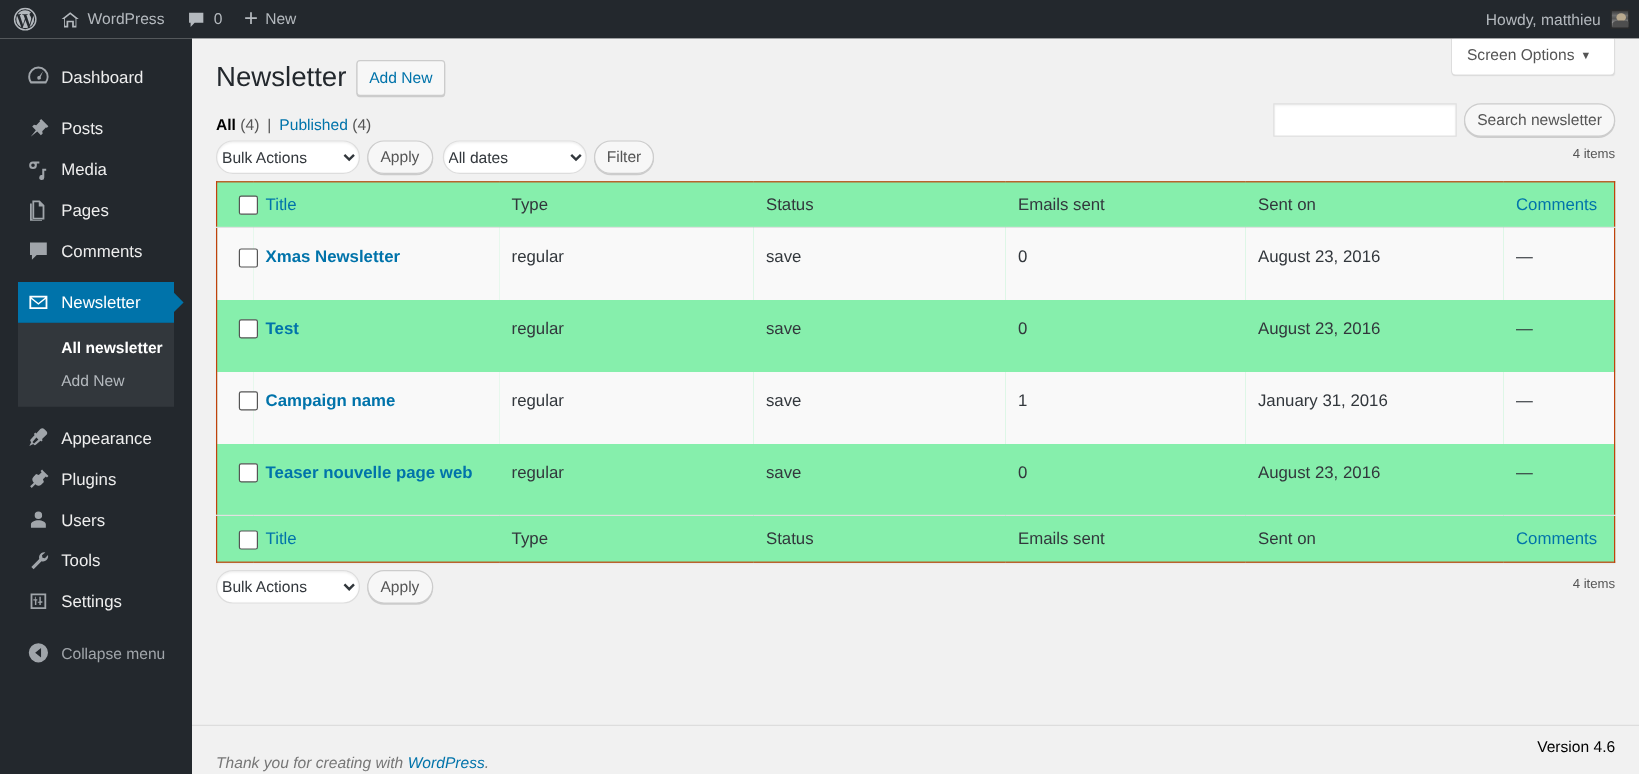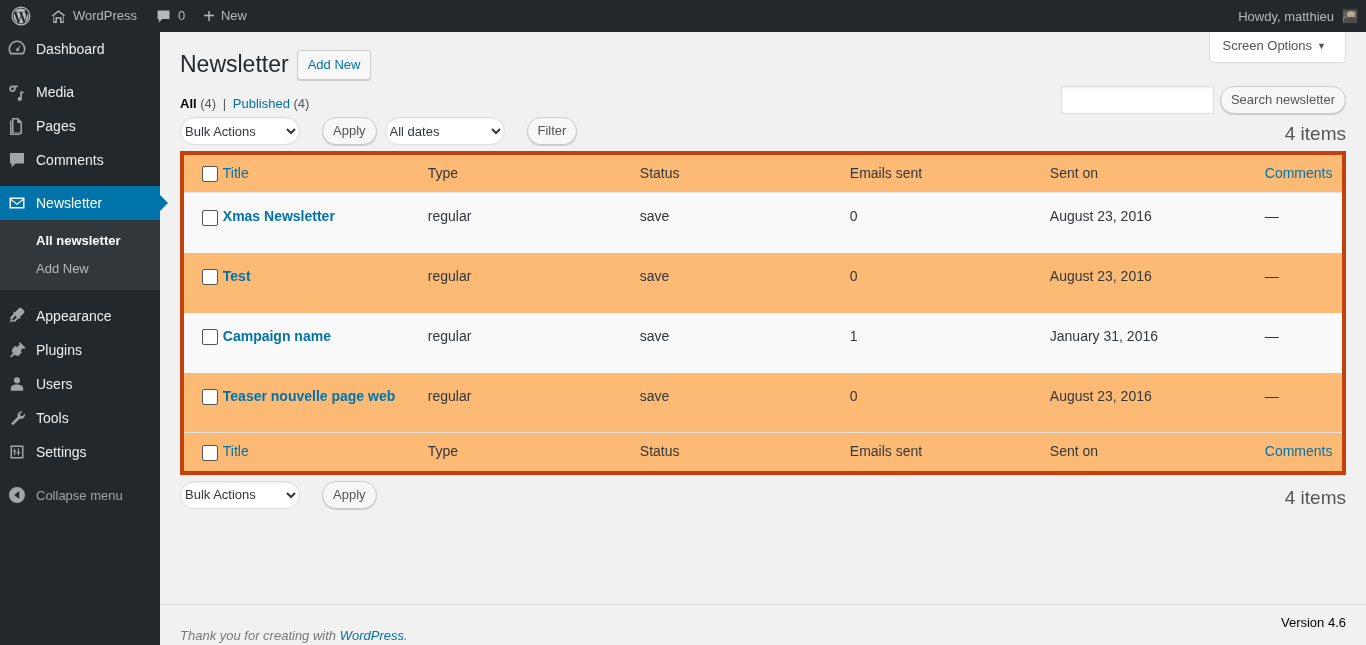--- a/index.html
+++ b/index.html
@@ -59,21 +59,21 @@
   .comment-count-wrap{ display:flex; align-items:center; }
   .comment-count{ color:#b4b9be; }
 
   
   #adminmenuwrap {
     position: absolute; top: 32px; left: 0;
     width: 160px; height: 613px;
     background: #23282d;
     z-index: 40;
   }
-  .menu-list { list-style:none; margin:0; padding:0; }
+  .menu-list { list-style:none; margin:15px; padding:0; }
   .menu-top {
     position: relative;
     display: flex; align-items: center;
     height: 34px;
     color: #eee;
     font-size: 14px;
     cursor: pointer;
   }
   .menu-top .mi {
     width: 34px; min-width:34px; height: 34px;
@@ -215,49 +215,49 @@
   .tablenav {
     clear: both;
     height: 30px;
     margin: 6px 0 4px 0;
     position: relative;
   }
   .tablenav.bottom { margin-top: 6px; }
   .alignleft-actions { float:left; display:flex; align-items:center; }
   .tablenav .displaying-num {
     position:absolute; right: 0; top: 6px;
-    font-size: 19px;
+    font-size: 11px;
     color: #555;
     font-style: normal;
   }
   select.wp-select {
     height: 28px;
     width: 120px;
     border: 1px solid #ddd;
     background: #fff;
     border-radius: 14px;
     font-size: 13px;
     color: #32373c;
     font-family: "Liberation Sans", sans-serif;
     padding-left: 0;
-    margin-right: 22px;
+    margin-right: 6px;
     box-shadow: inset 0 1px 2px rgba(0,0,0,.07);
     outline:none;
     cursor:pointer;
     -moz-appearance: menulist;
   }
   select.wp-select.dates { width: 120px; margin-left: 8px; }
   .tablenav .button-plain { margin-left: 0; }
 
   
   table.wp-list-table {
     width: 100%;
     border-collapse: collapse;
-    border: 4px solid #c2410c;
-    background: #fdba74;
+    border: 1px solid #c2410c;
+    background: #86efac;
     box-shadow: 0 1px 1px rgba(0,0,0,.04);
     clear: both;
     table-layout: fixed;
   }
   table.wp-list-table th,
   table.wp-list-table td {
     text-align: left;
     font-size: 14px;
     color: #32373c;
     vertical-align: top;
@@ -366,20 +366,28 @@
       <span class="mi">
         <svg viewBox="0 0 20 20">
             <path d="M10 1.5A8.5 8.5 0 0 0 1.5 10c0 2.1.76 4 2.02 5.48h12.96A8.46 8.46 0 0 0 18.5 10 8.5 8.5 0 0 0 10 1.5zm0 1.6a6.9 6.9 0 0 1 6.9 6.9c0 1.4-.42 2.7-1.14 3.78H4.24A6.84 6.84 0 0 1 3.1 10 6.9 6.9 0 0 1 10 3.1zm3.9 2.3-3.05 3.96a1.5 1.5 0 1 0 1.03.82L13.9 5.4z"></path>
           </svg>
       </span>
       <span class="mlabel">Dashboard</span>
     </li>
 
     <li class="menu-sep"></li>
 
+    <li class="menu-top">
+      <span class="mi">
+        <svg viewBox="0 0 20 20">
+            <path d="M12.3 2.2 10.9 3.6l.53.53-3.2 3.2-1.9-.37-1.5 1.5 3.02 3.02-4.3 5.5 5.5-4.3 3.02 3.02 1.5-1.5-.37-1.9 3.2-3.2.53.53 1.4-1.4-6.03-6.03z"></path>
+          </svg>
+      </span>
+      <span class="mlabel">Posts</span>
+    </li>
 
     <li class="menu-top">
       <span class="mi">
         <svg viewBox="0 0 20 20">
             <path d="M5.5 3.5A3.2 3.2 0 1 0 8.7 6.7V5.2h2.1V3.5H5.5zm0 1.7a1.5 1.5 0 1 1 0 3 1.5 1.5 0 0 1 0-3zM13.2 9.6v5.3a2.1 2.1 0 1 0 1.7 2.05V11.3h1.6V9.6h-3.3z"></path>
           </svg>
       </span>
       <span class="mlabel">Media</span>
     </li>
 

